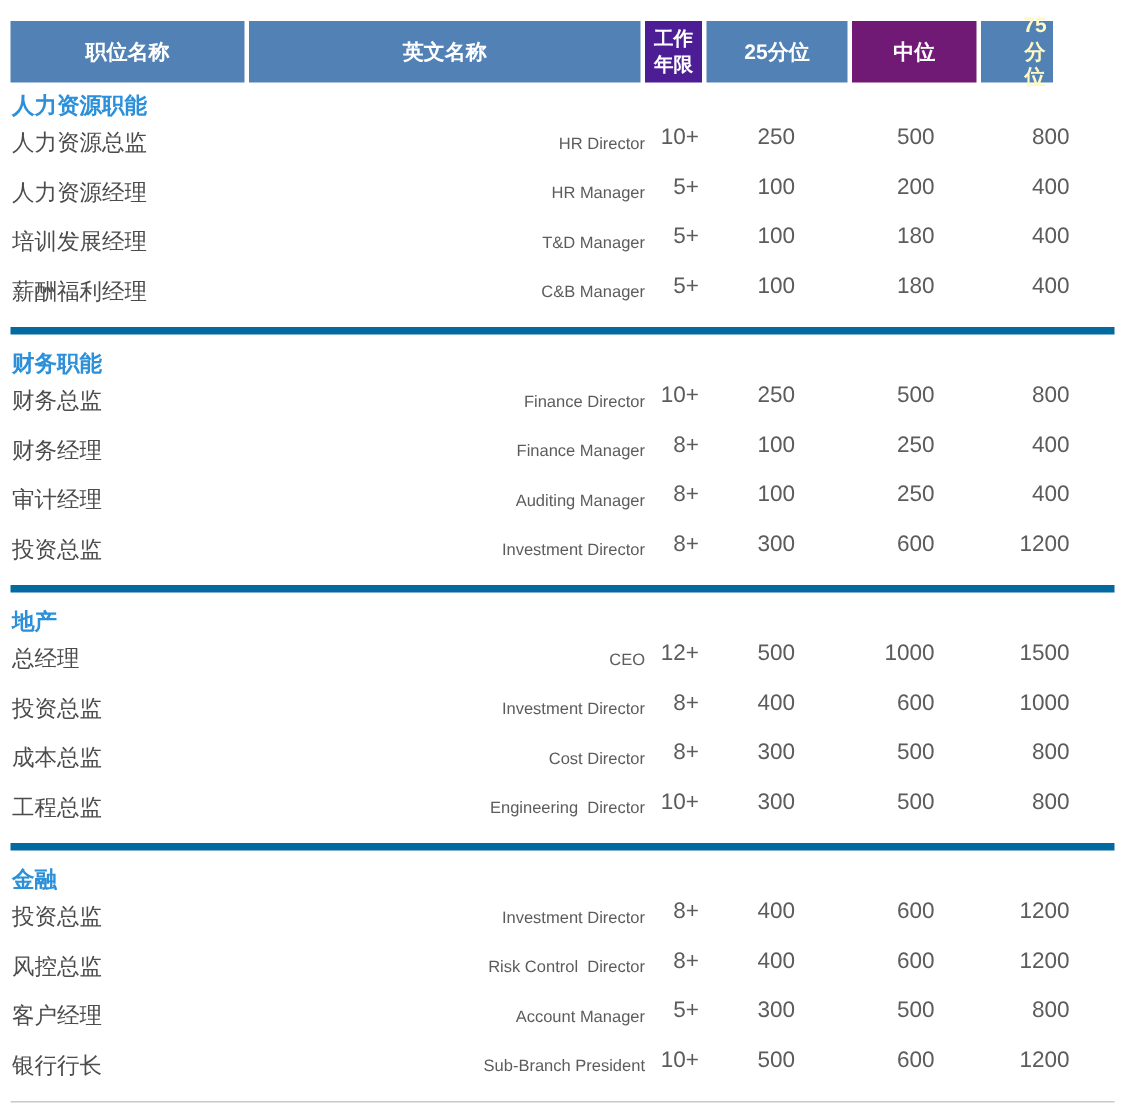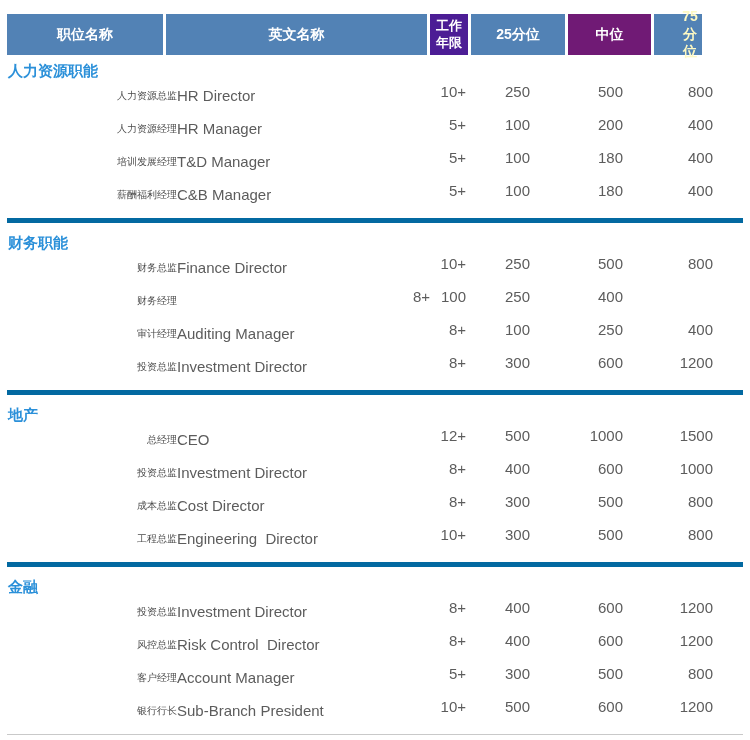--- a/index.html
+++ b/index.html
@@ -40,22 +40,22 @@
     font-size: 15px; font-weight: bold;
     color: #2b90d9; padding-left: 1px;
   }
 
   .row {
     display: grid;
     grid-template-columns: 169px 253px 36px 64px 93px 90px;
     height: 33px; align-items: center;
     padding-left: 1px;
   }
-  .cell-cn  { font-size: 10px; color: #4c4c4c; text-align: right; }
-  .cell-en  { font-size: 15px; color: #5c5c5c; white-space: pre; }
+  .cell-cn  { font-size: 15px; color: #4c4c4c; }
+  .cell-en  { font-size: 11px; color: #5c5c5c; white-space: pre; text-align: right; }
   .cell-num { font-size: 15px; color: #5c5c5c; text-align: right; transform: translateY(-4px); }
 
   .table-bottom-divider { margin: 0 7px; border-top: 1px solid #c9c9c9; height: 0; }
 </style>
 </head>
 <body>
 
 <div class="page">
 
   <div class="table-header">
@@ -117,20 +117,21 @@
     <div class="cell-cn">财务总监</div>
     <div class="cell-en">Finance Director</div>
     <div class="cell-num">10+</div>
     <div class="cell-num">250</div>
     <div class="cell-num">500</div>
     <div class="cell-num">800</div>
   </div>
 
   <div class="row">
     <div class="cell-cn">财务经理</div>
+    <div class="cell-en">Finance Manager</div>
     <div class="cell-num">8+</div>
     <div class="cell-num">100</div>
     <div class="cell-num">250</div>
     <div class="cell-num">400</div>
   </div>
 
   <div class="row">
     <div class="cell-cn">审计经理</div>
     <div class="cell-en">Auditing Manager</div>
     <div class="cell-num">8+</div>

